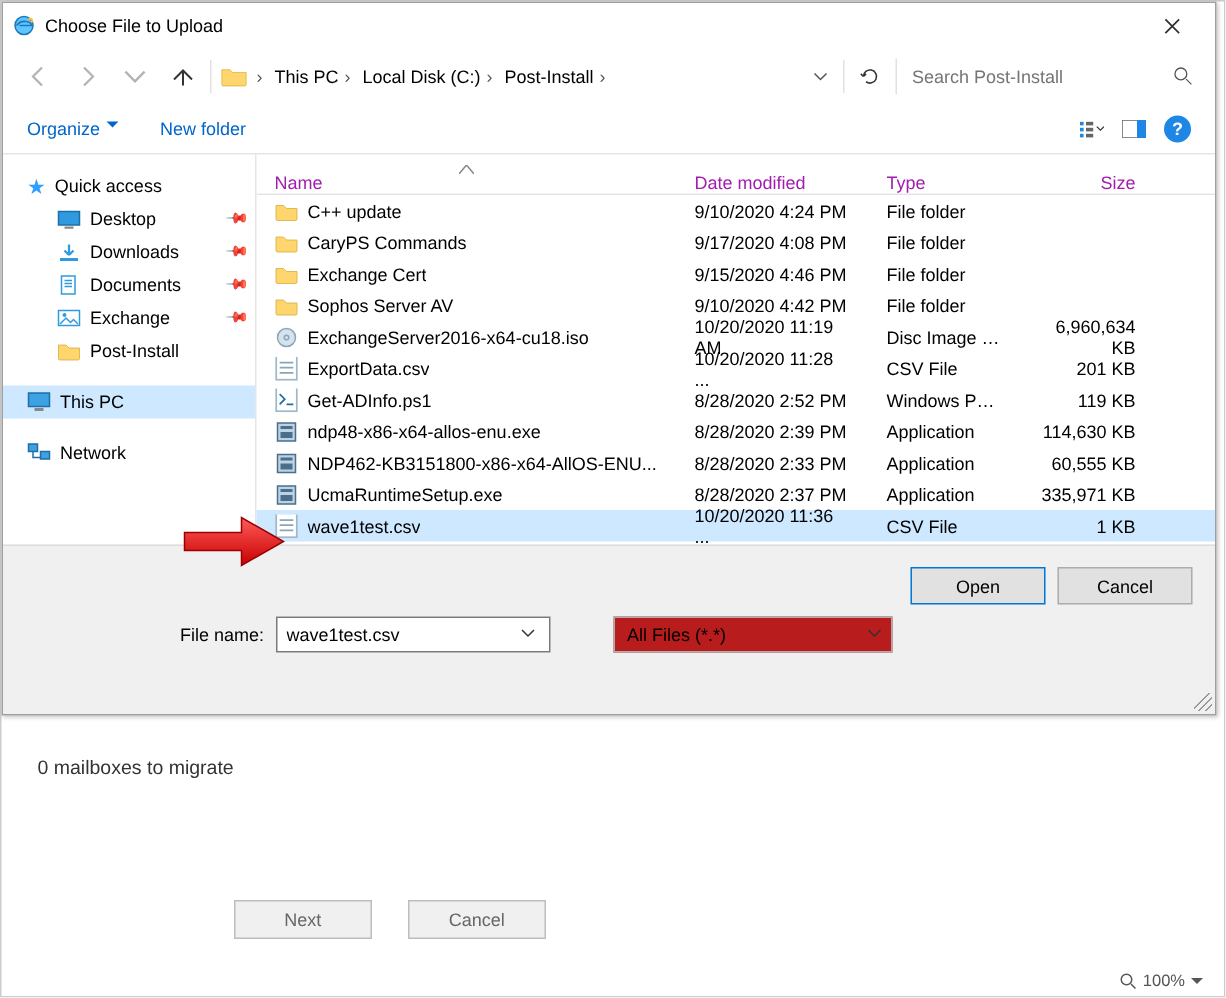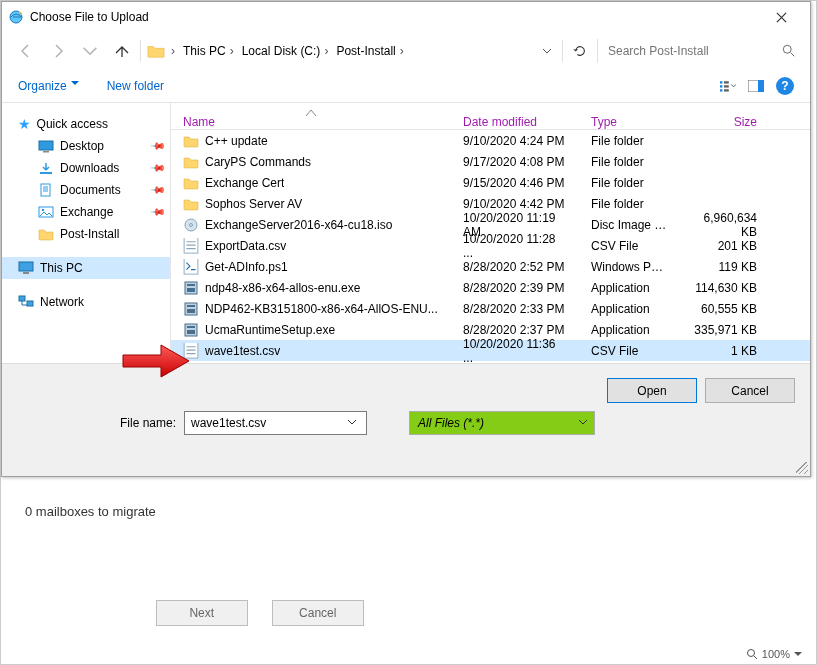--- a/index.html
+++ b/index.html
@@ -64,21 +64,21 @@
   .fic { width:16px; height:16px; display:inline-flex; align-items:center; justify-content:center; }
 
   
   .red-arrow { position:absolute; z-index:3; pointer-events:none;}
 
   .bottom-pane { height:90px; background:#f0f0f0; border-top:1px solid #ddd; padding:14px 14px 8px 14px; display:flex; flex-direction:row; gap:12px; position:relative; }
   .filename-row { display:flex; align-items:center; gap:8px; }
   .filename-row .lbl { width:160px; text-align:right; }
   .filename-row input.fn { flex:1; height:22px; border:1px solid #7a7a7a; background:#fff; padding:0 20px 0 6px; font-size:12px; }
   .filename-row .combo-t { width:26px; position:relative; left:-28px; pointer-events:none; color:#555; }
-  .filter { width:170px; height:22px; border:1px solid #adadad; background:#84cc16; display:flex; align-items:center; padding:0 6px 0 8px; font-size:12px;font-style:italic; }
+  .filter { width:170px; height:22px; border:1px solid #adadad; background:#b91c1c; display:flex; align-items:center; padding:0 6px 0 8px; font-size:12px; }
   .filter .chev { margin-left:auto; color:#333; }
   .btn-row { display:flex; justify-content:flex-end; gap:8px; padding-right:2px;text-align:center; }
   .btn { width:88px; height:23px; border:1px solid #adadad; background:#e1e1e1; font-size:12px; display:flex; align-items:center; justify-content:center; }
   .btn.primary { border:1.5px solid #0078d7; background:#e1e1e1; }
   .resize-grip { position:absolute; right:2px; bottom:2px; width:12px; height:12px; background:
      linear-gradient(135deg, transparent 0 40%, #999 40% 46%, transparent 46% 60%, #999 60% 66%, transparent 66% 80%, #999 80% 86%, transparent 86% 100%); }
 
   
   .lower { position:absolute; left:0; top:475px; right:0; bottom:0; padding:28px 24px 20px 24px; display:flex; flex-direction:row; }
   .lower .msg { color:#333; font-size:13px; }

